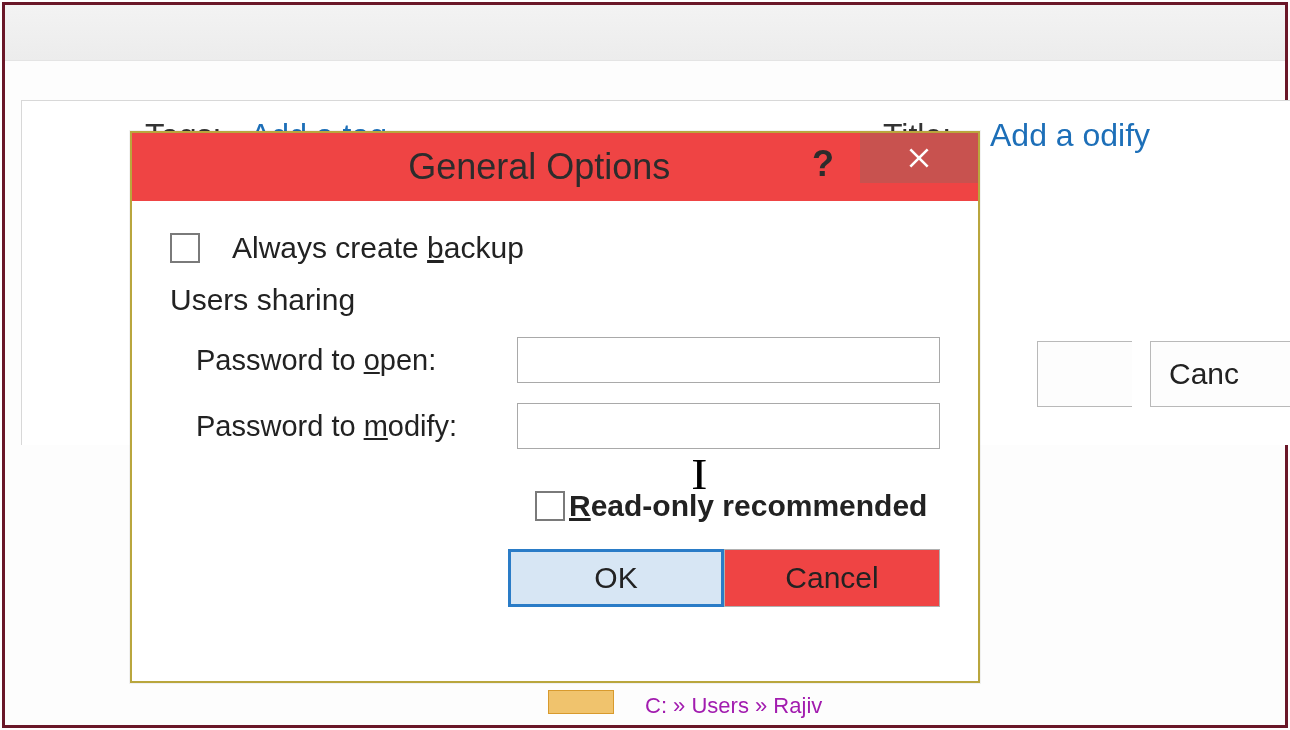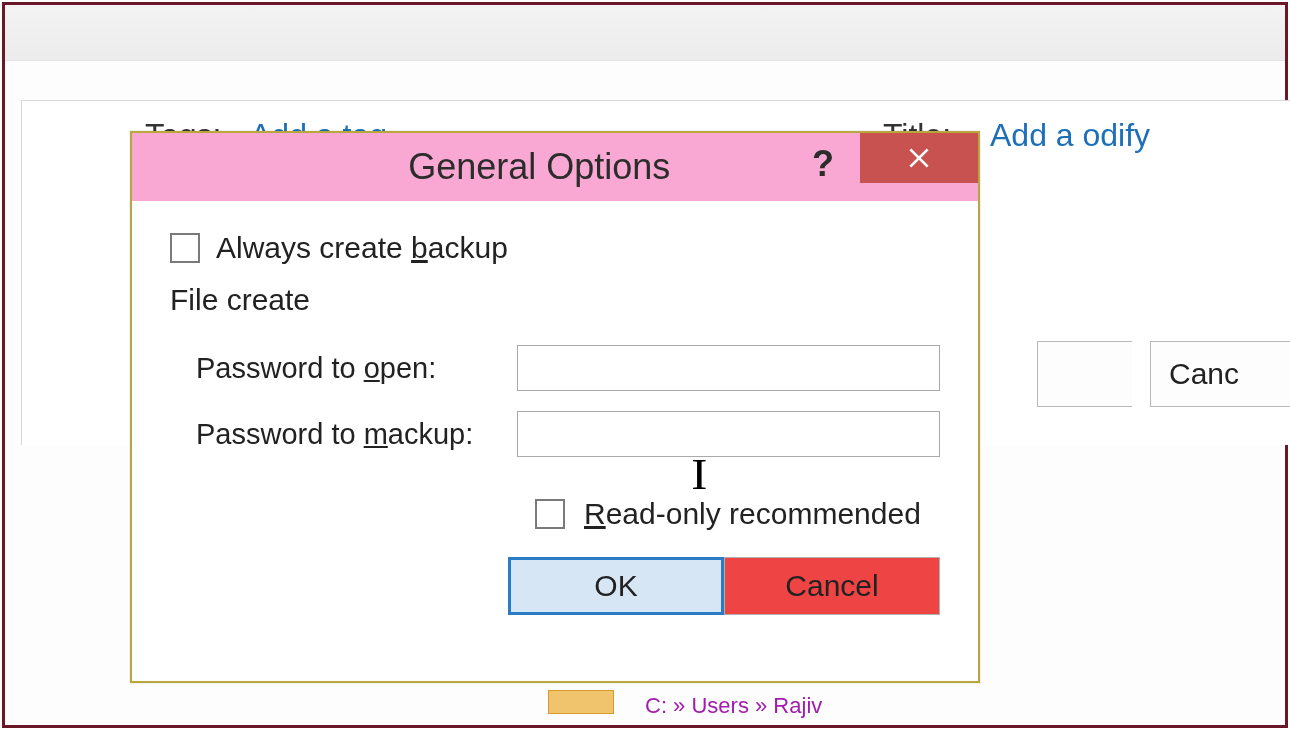--- a/index.html
+++ b/index.html
@@ -95,21 +95,21 @@
     top: 131px;
     left: 130px;
     width: 850px;
     height: 552px;
     background: #ffffff;
     border: 2px solid #b9a63d;
     box-shadow: 0 0 0 1px rgba(0,0,0,0.05);
   }
   .dialog-titlebar {
     height: 68px;
-    background: #f9a8d4;
+    background: #ef4444;
     display: flex;
     align-items: center;
     position: relative;
   }
   .dialog-title {
     position: absolute;
     left: 50%;
     transform: translateX(-56%);
     font-size: 36px;
     color: #2c2c2c;
@@ -144,21 +144,21 @@
   .dialog-body {
     padding: 30px 38px 0 38px;
     position: relative;
     height: calc(100% - 68px);
     font-size: 30px;
     color: #222;
   }
   .chk-row {
     display: flex;
     align-items: center;
-    gap: 16px;
+    gap: 32px;
     margin-bottom: 18px;
   }
   .chk-box {
     width: 30px; height: 30px;
     border: 2px solid #7a7a7a;
     background: #fff;
     display: inline-block;
     flex-shrink: 0;
   }
   .chk-label { display: inline-block; }
@@ -167,21 +167,21 @@
   .section-hdr {
     font-size: 30px;
     color: #222;
     margin-bottom: 10px;
     position: relative;
   }
 
   .field-row {
     display: flex;
     align-items: center;
-    margin-top: 28px;
+    margin-top: 20px;
     gap: 22px;
   }
   .field-label {
     width: 330px;
     padding-left: 26px;
     font-size: 29px;
   }
   .field-label u { text-decoration: underline; }
   .field-input {
     width: 430px;
@@ -189,23 +189,24 @@
     border: 1px solid #a9a9a9;
     background: #fff;
     font-size: 24px;
     padding: 0 8px;
   }
   .field-row.second { margin-top: 20px; }
 
   .readonly-row {
     display: flex;
     align-items: center;
-    gap: 19px;
+    gap: 4px;
     margin-top: 40px;
     margin-left: 365px;
+    font-weight: bold;
   }
 
   .btn-row {
     display: flex;
     margin-top: 26px;
     margin-left: 338px;
   }
   .dlg-btn {
     width: 220px;
     height: 58px;
@@ -270,32 +271,32 @@
 
   <div class="dialog-body">
 
     <div class="chk-row">
       <span class="chk-box"></span>
       <span class="chk-label">
         <span>Always create </span><u>b</u><span>ackup</span>
       </span>
     </div>
 
-    <div class="section-hdr">File create</div>
+    <div class="section-hdr">Users sharing</div>
 
     <div class="field-row">
       <div class="field-label">
         <span>Password to </span><u>o</u><span>pen:</span>
       </div>
       <input type="password" class="field-input" value="" style="">
     </div>
 
     <div class="field-row second">
       <div class="field-label">
-        <span>Password to </span><u>m</u><span>ackup:</span>
+        <span>Password to </span><u>m</u><span>odify:</span>
       </div>
       <input type="password" class="field-input" value="" style="">
     </div>
 
     <div class="readonly-row">
       <span class="chk-box"></span>
       <span class="chk-label">
         <u>R</u><span>ead-only recommended</span>
       </span>
     </div>

